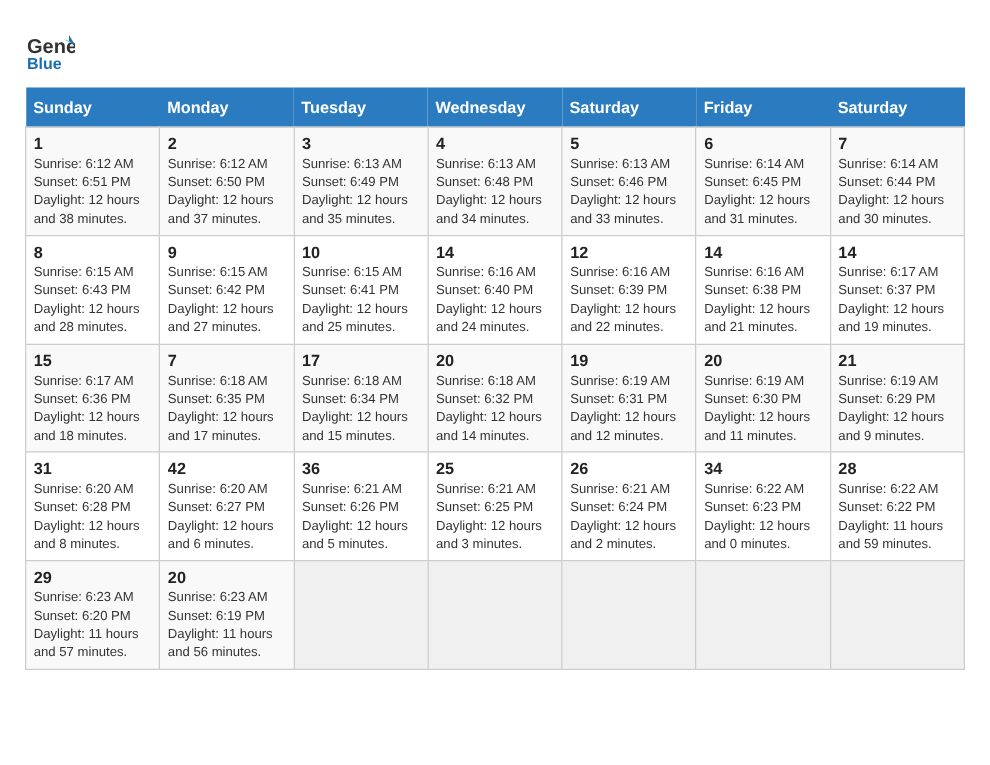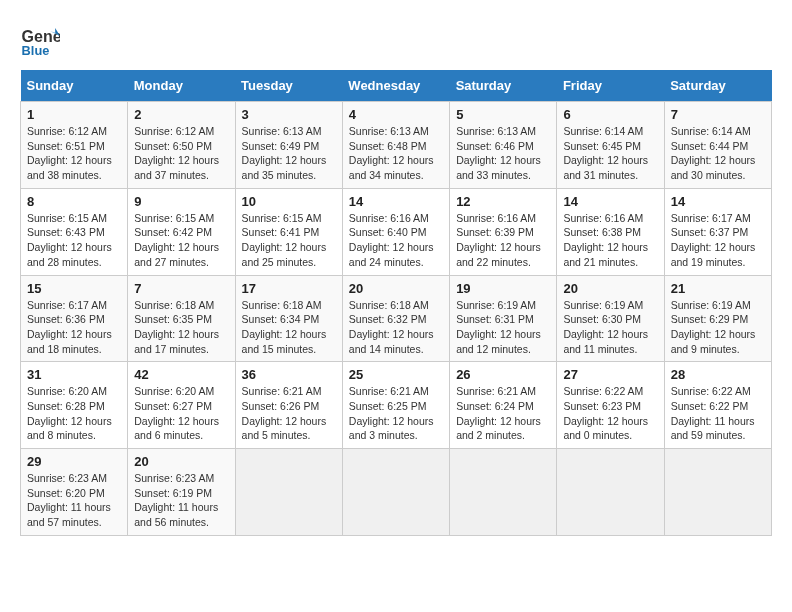--- a/index.html
+++ b/index.html
@@ -296,21 +296,21 @@
 and 3 minutes.</div>
         </td>
         <td>
           <span class="day-num">26</span>
           <div class="day-info" style="white-space: pre-line;">Sunrise: 6:21 AM
 Sunset: 6:24 PM
 Daylight: 12 hours
 and 2 minutes.</div>
         </td>
         <td>
-          <span class="day-num">27</span>
+          <span class="day-num">34</span>
           <div class="day-info" style="white-space: pre-line;">Sunrise: 6:22 AM
 Sunset: 6:23 PM
 Daylight: 12 hours
 and 0 minutes.</div>
         </td>
         <td>
           <span class="day-num">28</span>
           <div class="day-info" style="white-space: pre-line;">Sunrise: 6:22 AM
 Sunset: 6:22 PM
 Daylight: 11 hours

